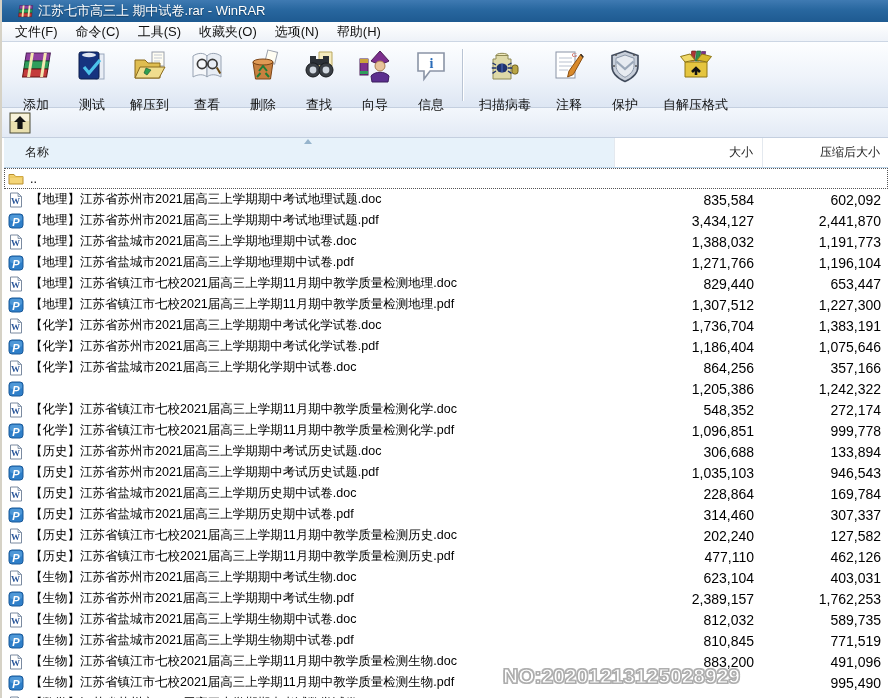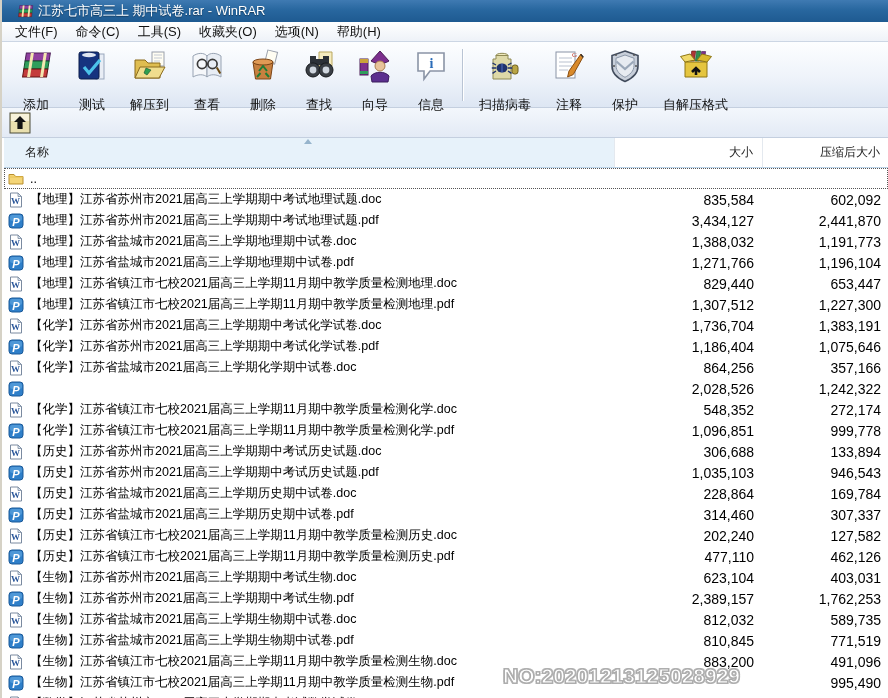--- a/index.html
+++ b/index.html
@@ -383,21 +383,21 @@
           <span class="c-packed">357,166</span>
         </div>
         <div class="row">
           <span class="c-name">
             <span class="fic"><svg id="svg-pdf-icon" viewBox="0 0 16 16" width="16" height="16">
                 <rect x="1" y="1" width="14" height="14" rx="3" fill="#2f7fc9" stroke="#1b5a99"></rect>
                 <rect x="2" y="2" width="12" height="6" rx="2.5" fill="#5ca3dd" opacity=".7"></rect>
                 <text x="8" y="12.5" font-size="11" font-weight="bold" font-style="italic" fill="#ffffff" text-anchor="middle">P</text>
               </svg></span>
           </span>
-          <span class="c-size">2,028,526</span>
+          <span class="c-size">1,205,386</span>
           <span class="c-packed">1,242,322</span>
         </div>
         <div class="row">
           <span class="c-name">
             <span class="fic"><svg id="svg-doc-icon" viewBox="0 0 16 16" width="16" height="16">
                 <path d="M2.5 1h7.5l3.5 3.5V15h-11z" fill="#ffffff" stroke="#7a8aa0"></path>
                 <path d="M10 1l3.5 3.5H10z" fill="#dce6f2" stroke="#7a8aa0" stroke-width=".8"></path>
                 <text x="7.5" y="12" font-size="9" font-weight="bold" fill="#2b579a" text-anchor="middle" font-family="Liberation Serif,serif">W</text>
               </svg></span>
             <span class="fname">【化学】江苏省镇江市七校2021届高三上学期11月期中教学质量检测化学.doc</span>

